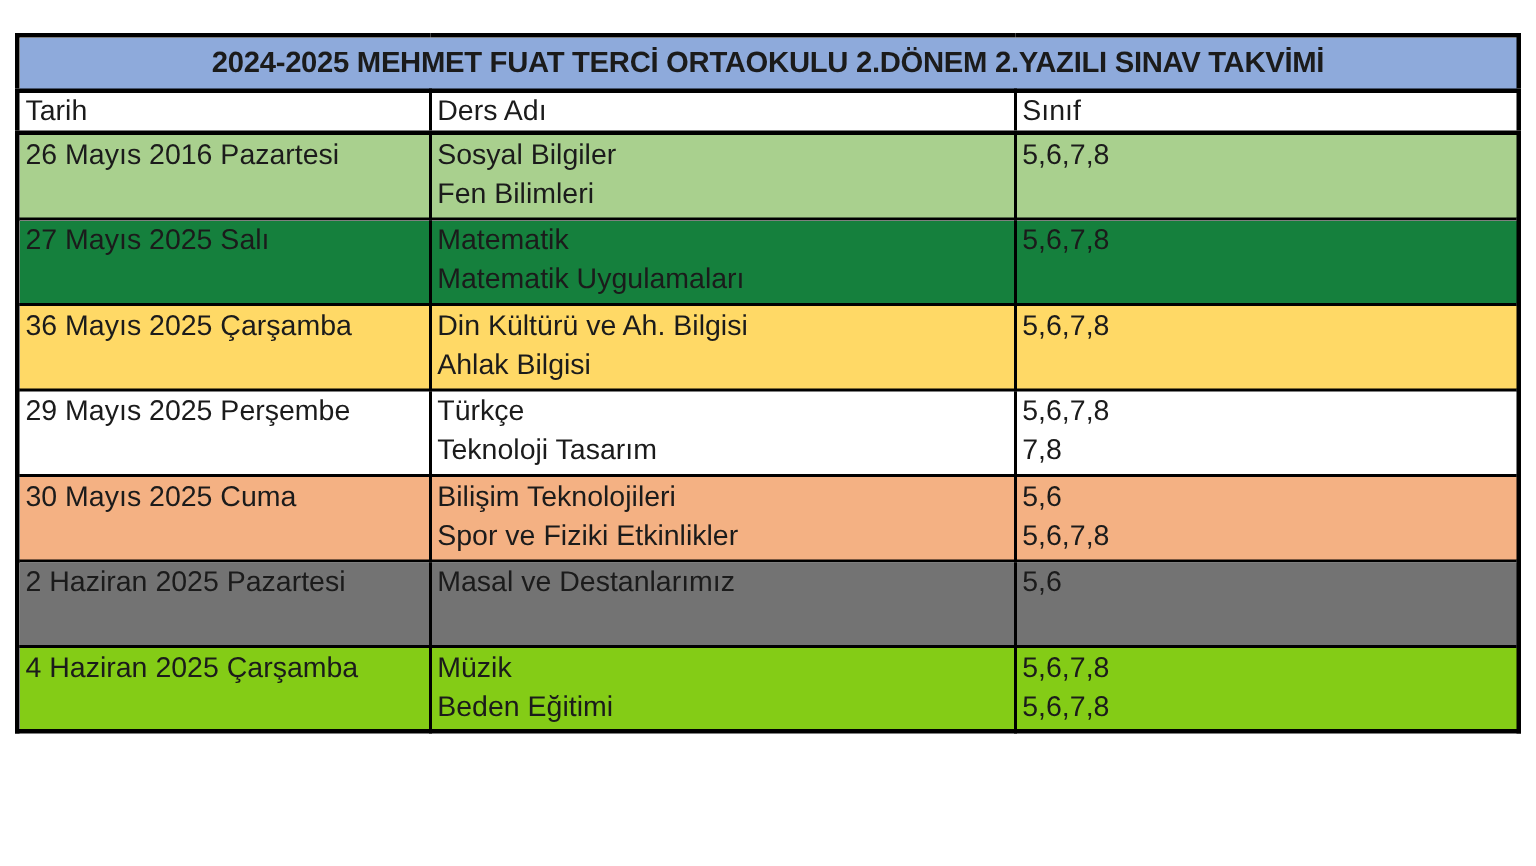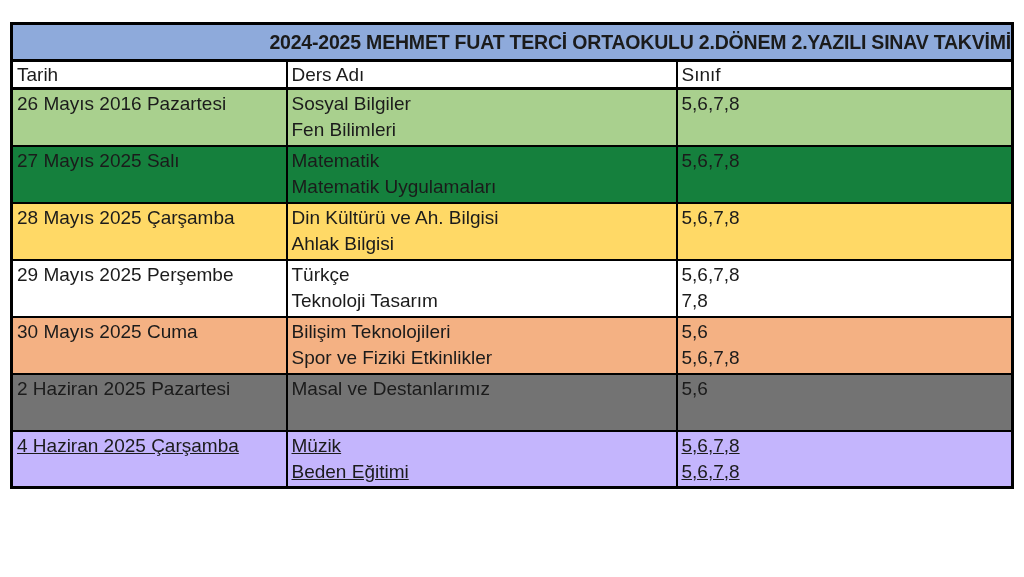--- a/index.html
+++ b/index.html
@@ -27,21 +27,21 @@
     text-align: left;
     padding: 1px 0 0 4px;
     font-size: 19px;
     font-weight: normal;
     line-height: 26px;
     overflow: hidden;
     white-space: nowrap;
   }
   tr.title-row td {
     height: 37px;
-    text-align: right;
+    text-align: center;
     vertical-align: middle;
     font-weight: bold;
     font-size: 19.5px;
     padding: 0;
     letter-spacing: -0.2px;
     border-bottom: 3px solid #000;
   }
   tr.head-row th {
     height: 28px;
     line-height: 24px;
@@ -90,21 +90,21 @@
         <div class="line">Matematik</div>
         <div class="line">Matematik Uygulamaları</div>
       </td>
       <td>
         <div class="line">5,6,7,8</div>
         <div class="line"></div>
       </td>
     </tr>
 
     <tr class="data-row" style="background-color: rgb(255, 217, 102);">
-      <td>28 Mayıs 2025 Çarşamba</td>
+      <td>36 Mayıs 2025 Çarşamba</td>
       <td>
         <div class="line">Din Kültürü ve Ah. Bilgisi</div>
         <div class="line">Ahlak Bilgisi</div>
       </td>
       <td>
         <div class="line">5,6,7,8</div>
         <div class="line"></div>
       </td>
     </tr>
 
@@ -138,21 +138,21 @@
         <div class="line">Masal ve Destanlarımız</div>
         <div class="line"></div>
       </td>
       <td>
         <div class="line">5,6</div>
         <div class="line"></div>
       </td>
     </tr>
 
 
-    <tr class="data-row" style="background-color: #c4b5fd; text-decoration: underline;">
+    <tr class="data-row" style="background-color: #84cc16;">
       <td>4 Haziran 2025 Çarşamba</td>
       <td>
         <div class="line">Müzik</div>
         <div class="line">Beden Eğitimi</div>
       </td>
       <td>
         <div class="line">5,6,7,8</div>
         <div class="line">5,6,7,8</div>
       </td>
     </tr>

